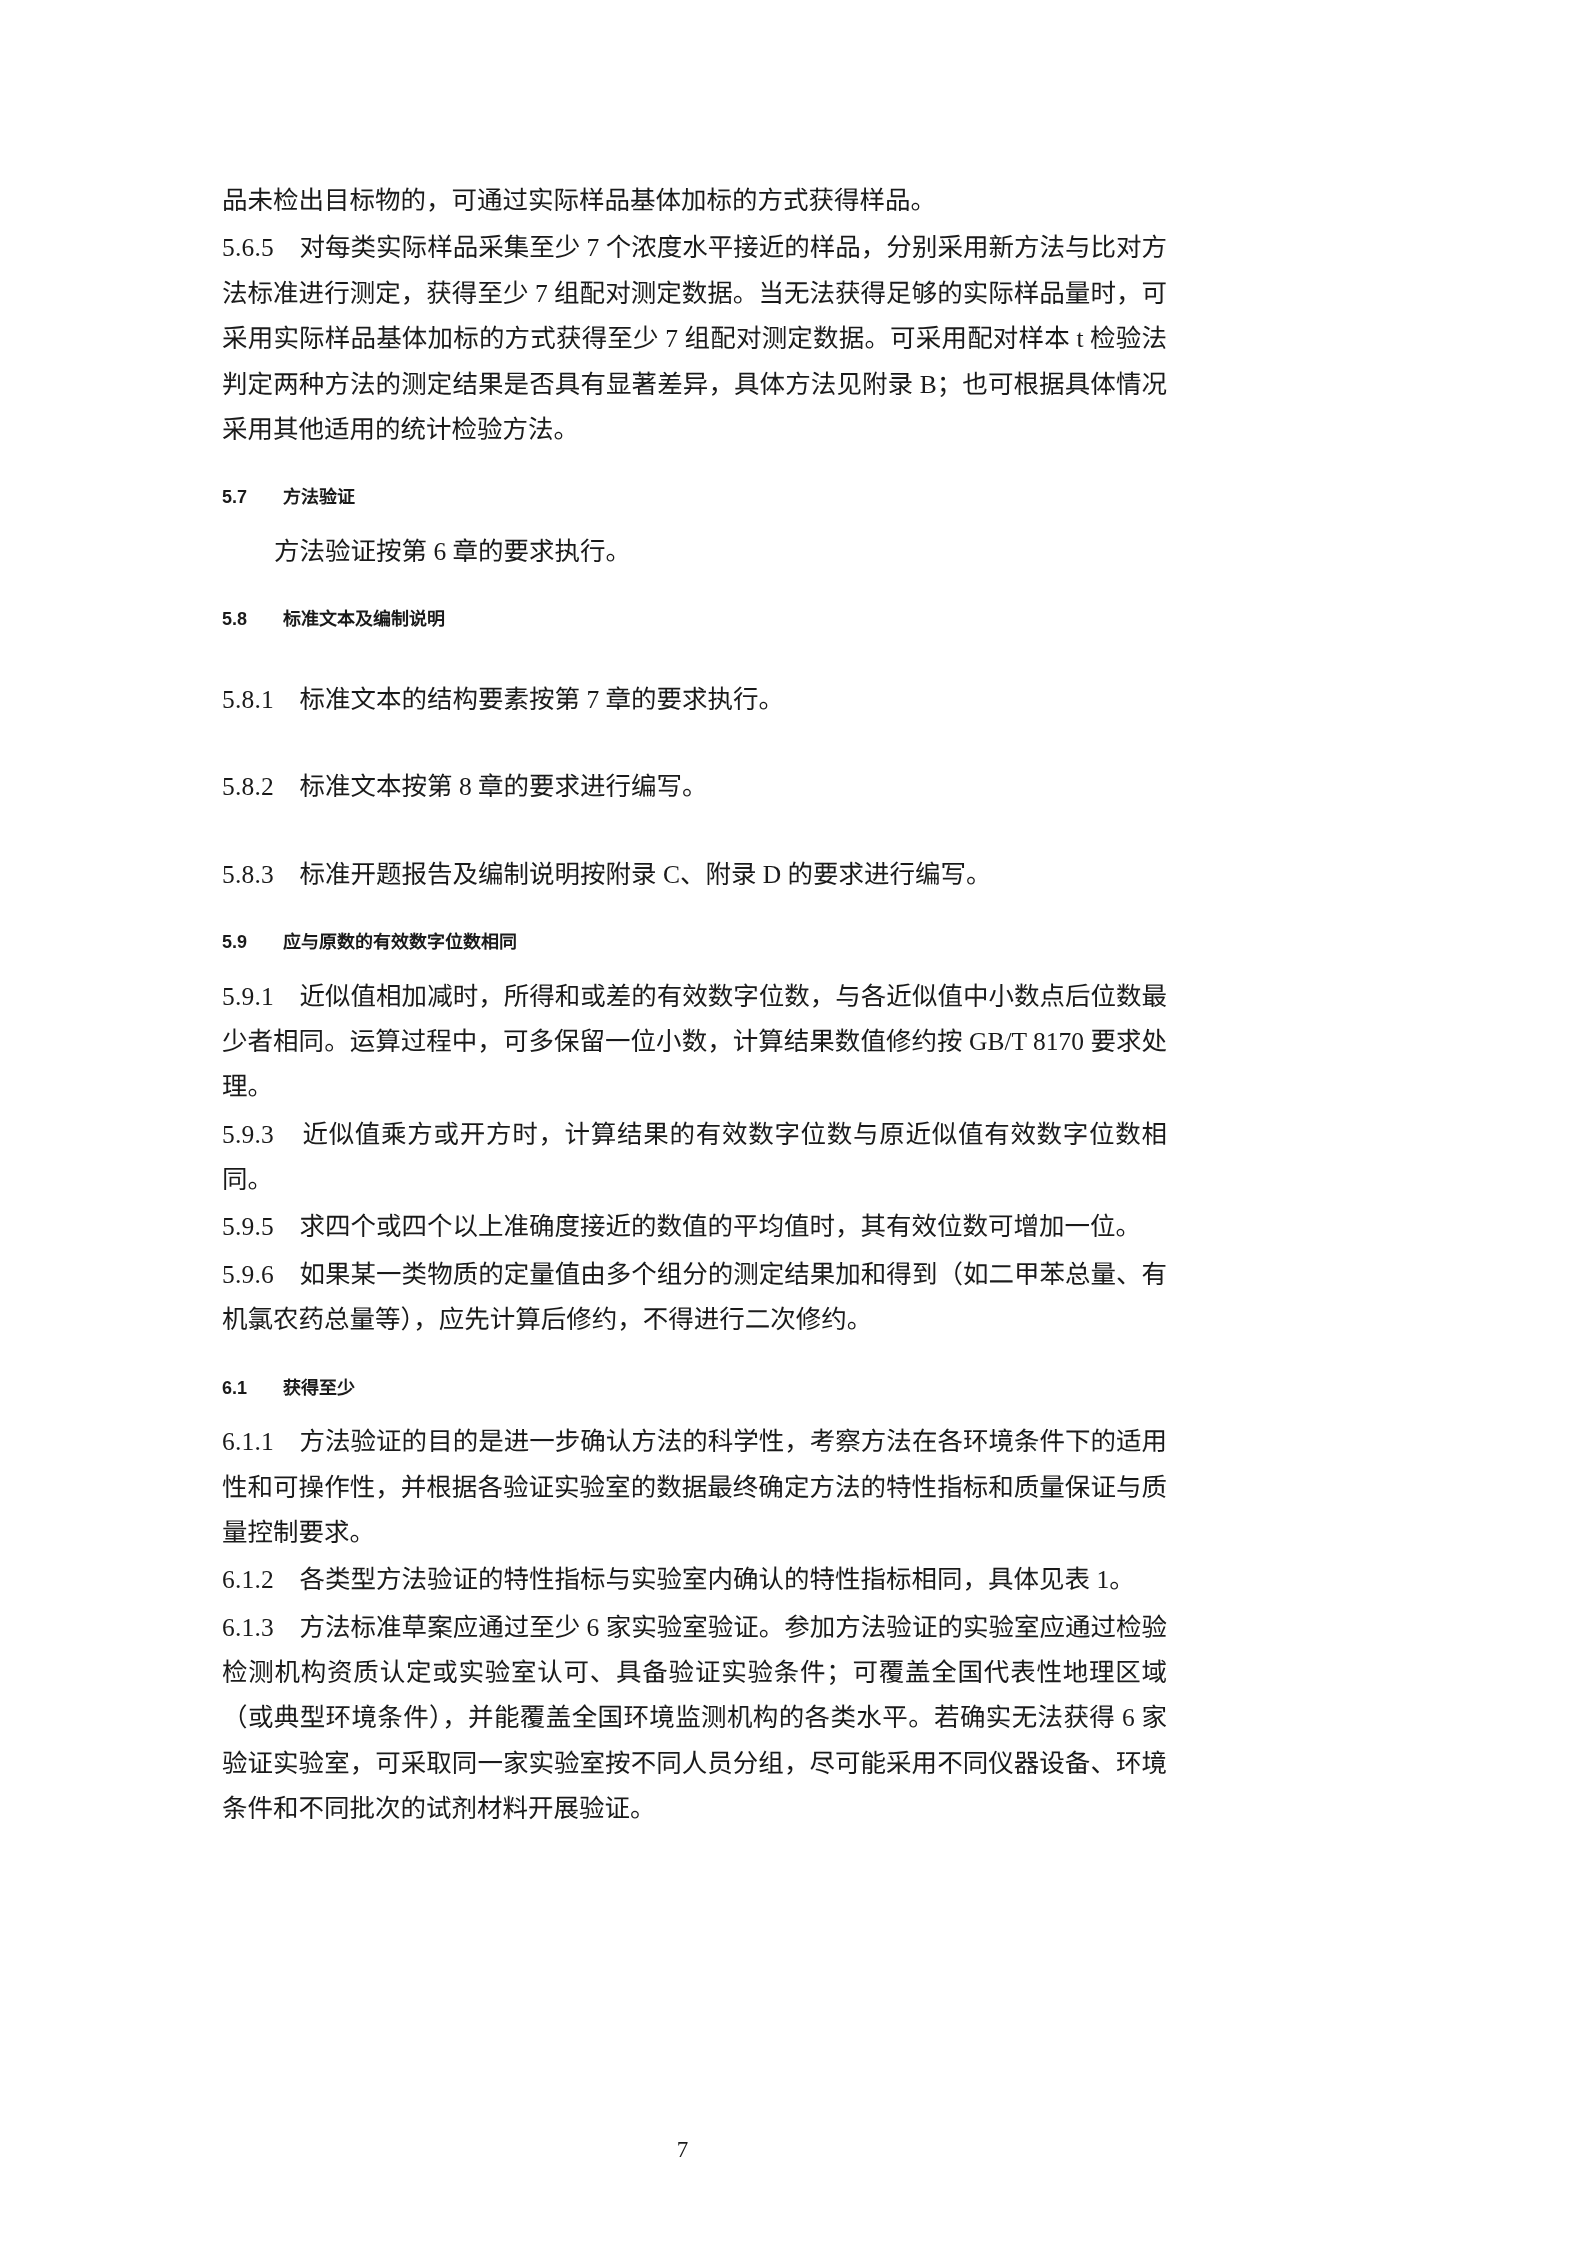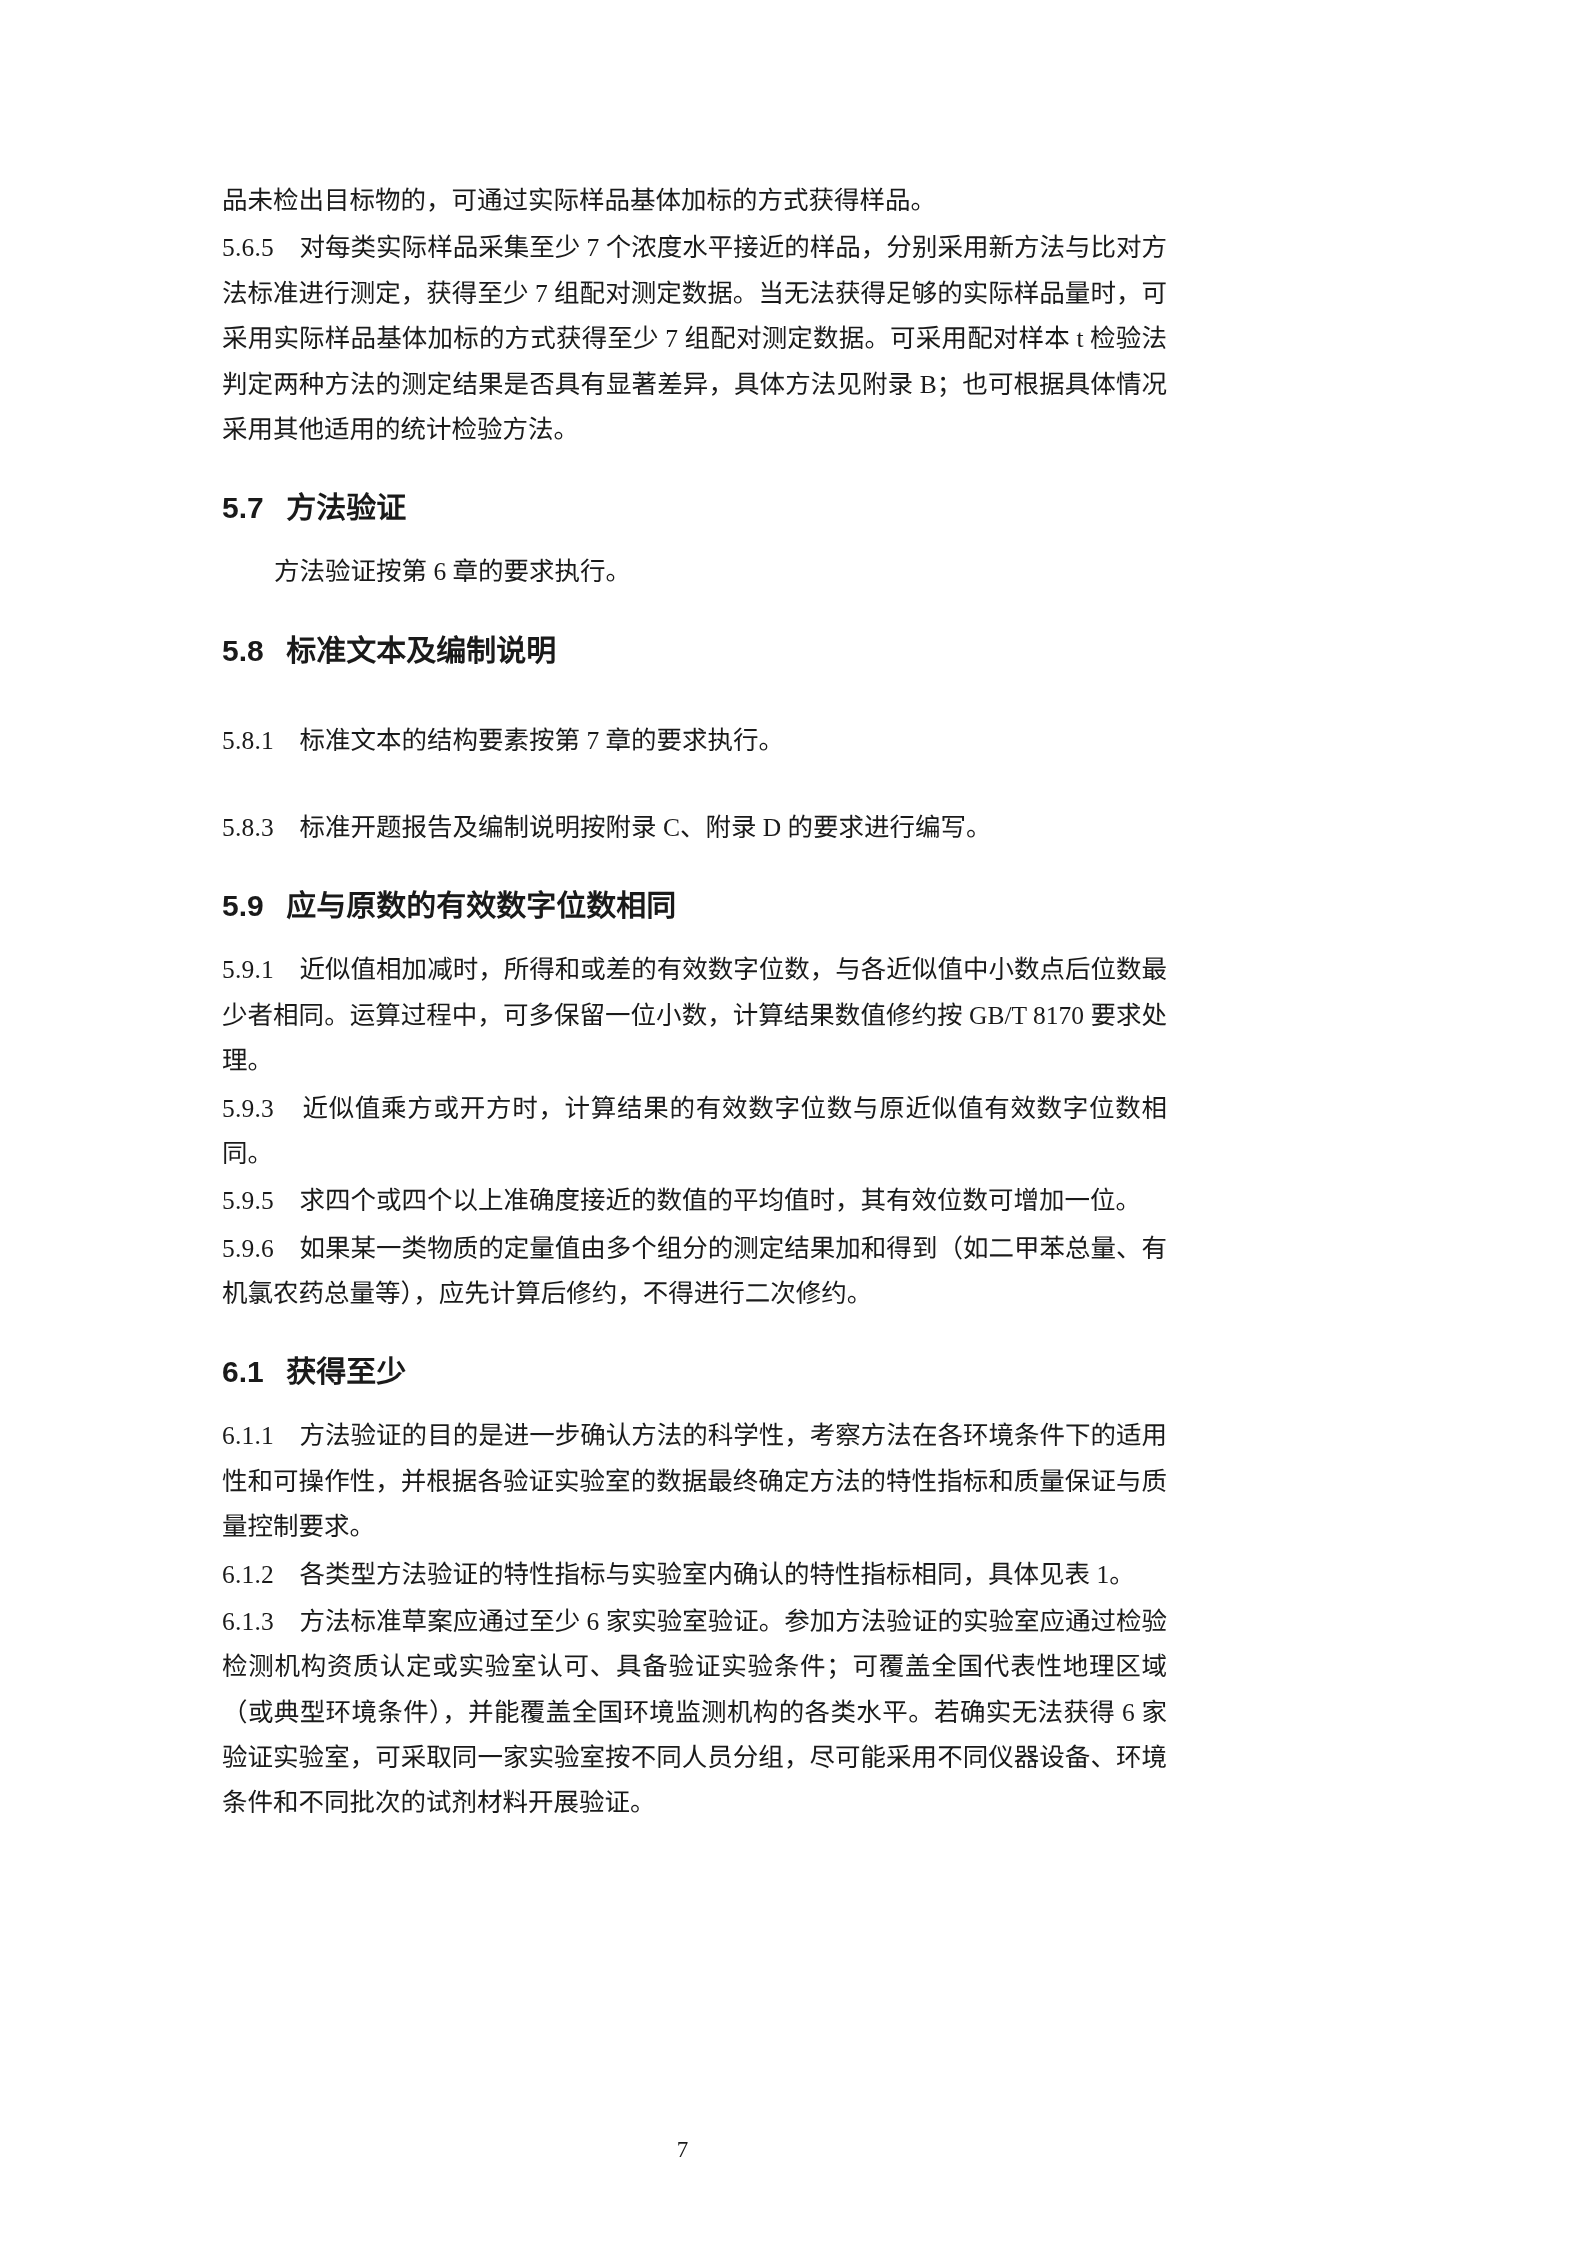--- a/index.html
+++ b/index.html
@@ -31,21 +31,21 @@
     margin: 0;
   }
   .para {
     margin-bottom: 2px;
     text-indent: 0;
   }
   .num-lead {
     letter-spacing: 0.2px;
   }
   h2.sec-head {
-    font-size: 30px;
+    font-size: 18px;
     font-weight: bold;
     margin: 30px 0 16px 0;
     line-height: 1.7;
     font-family: "Liberation Sans", "DejaVu Sans", sans-serif;
   }
   h2.sec-head .numpart {
     display: inline-block;
     min-width: 56px;
   }
   h1.chap-head {
@@ -102,20 +102,24 @@
       <span class="numpart">5.8</span>
       <span>标准文本及编制说明</span>
     </h2>
 
     <div class="sec58-block">
       <p class="para">
         <span class="num-lead">5.8.1</span>
         <span>&nbsp;&nbsp;&nbsp;</span><span>标准文本的结构要素按第 7 章的要求执行。</span>
       </p>
       <p class="para">
+        <span class="num-lead">5.8.2</span>
+        <span>&nbsp;&nbsp;&nbsp;</span><span>标准文本按第 8 章的要求进行编写。</span>
+      </p>
+      <p class="para">
         <span class="num-lead">5.8.3</span>
         <span>&nbsp;&nbsp;&nbsp;</span><span>标准开题报告及编制说明按附录 C、附录 D 的要求进行编写。</span>
       </p>
     </div>
 
     <h2 class="sec-head">
       <span class="numpart">5.9</span>
       <span>应与原数的有效数字位数相同</span>
     </h2>
 

